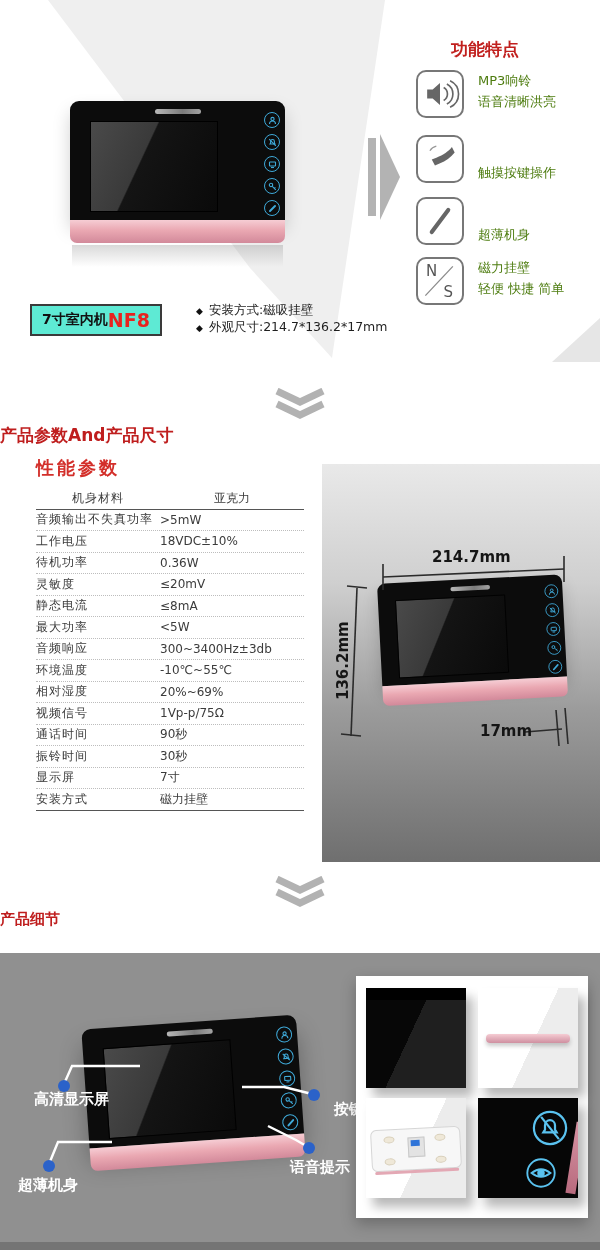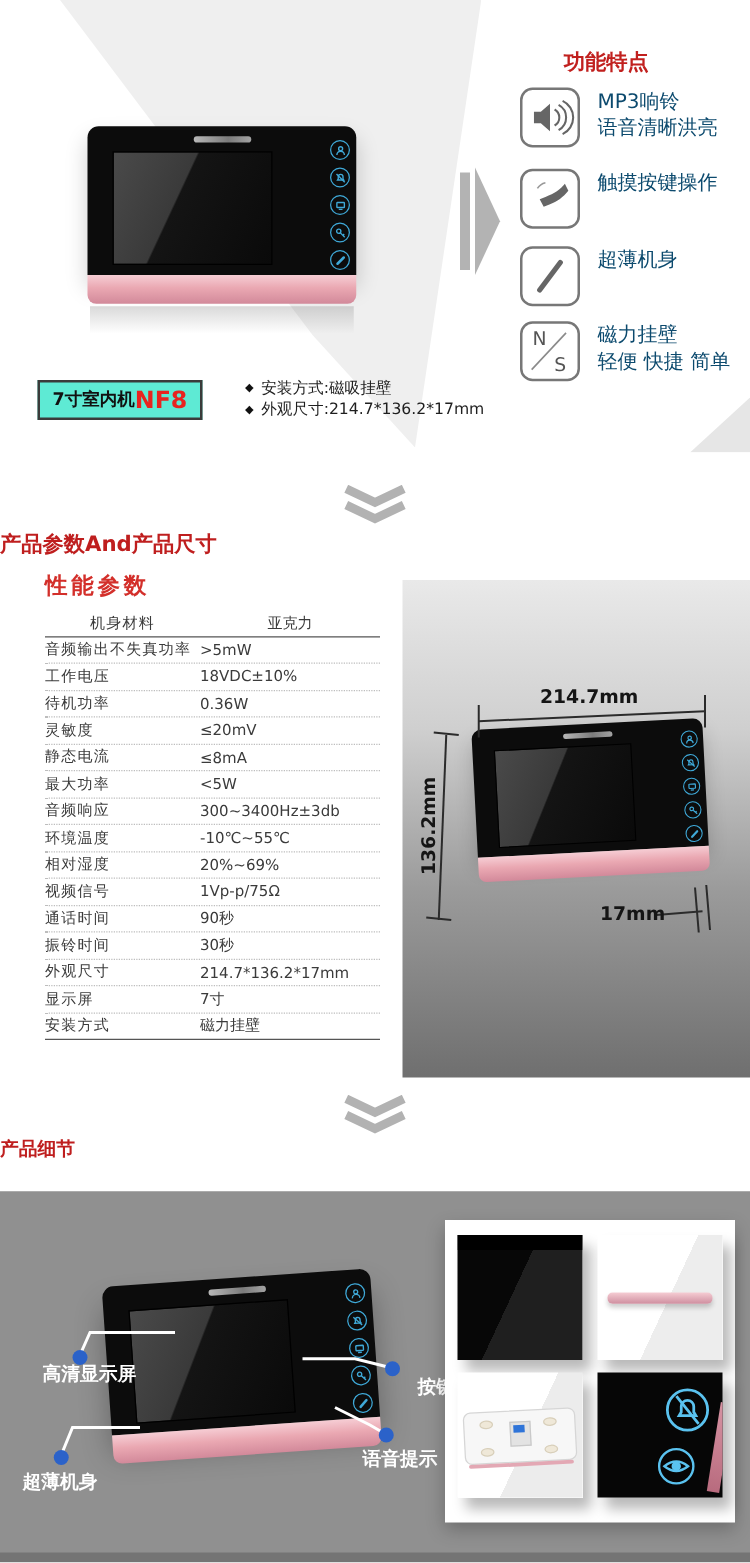--- a/index.html
+++ b/index.html
@@ -42,22 +42,22 @@
 
   
   .feat-title{left:365px;top:38px;width:240px;text-align:center;font-size:17px;font-weight:bold;color:#c1201e;}
   .arrow-bar{left:368px;top:138px;width:8px;height:78px;background:#b3b3b3;}
   .arrow-tri{left:380px;top:134px;width:0;height:0;border-left:20px solid #b3b3b3;
              border-top:43px solid transparent;border-bottom:43px solid transparent;}
   .feat{position:absolute;left:416px;display:flex;gap:14px;width:184px;}
   .feat-box{position:relative;width:48px;height:48px;border:2px solid #777;border-radius:10px;
             box-sizing:border-box;flex:0 0 48px;}
   .feat-box svg{position:absolute;left:0;top:0;width:44px;height:44px;}
-  .feat-text{font-size:16px;color:#0c4a6e;line-height:21px;}
-  .feat-text.mid{display:flex;align-items:flex-start;}
+  .feat-text{font-size:13px;color:#4d7c0f;line-height:21px;}
+  .feat-text.mid{display:flex;align-items:flex-end;}
   .mag-n,.mag-s{position:absolute;font-size:15px;color:#555;}
   .mag-n{left:8px;top:3px;}
   .mag-s{right:9px;bottom:2px;}
 
   
   .chev{width:52px;height:32px;}
   .chev svg{stroke:#b2b2b2;fill:none;stroke-width:7;}
   .sec-heading{width:600px;font-weight:bold;color:#bf1e1e;}
 
   
@@ -283,24 +283,20 @@
           <span class="plabel">视频信号</span>
           <span class="pvalue">1Vp-p/75Ω</span>
         </div>
         <div class="prow">
           <span class="plabel">通话时间</span>
           <span class="pvalue">90秒</span>
         </div>
         <div class="prow">
           <span class="plabel">振铃时间</span>
           <span class="pvalue">30秒</span>
-        </div>
-        <div class="prow">
-          <span class="plabel">外观尺寸</span>
-          <span class="pvalue">214.7*136.2*17mm</span>
         </div>
         <div class="prow">
           <span class="plabel">显示屏</span>
           <span class="pvalue">7寸</span>
         </div>
         <div class="prow">
           <span class="plabel">安装方式</span>
           <span class="pvalue">磁力挂壁</span>
         </div>
       </div>

